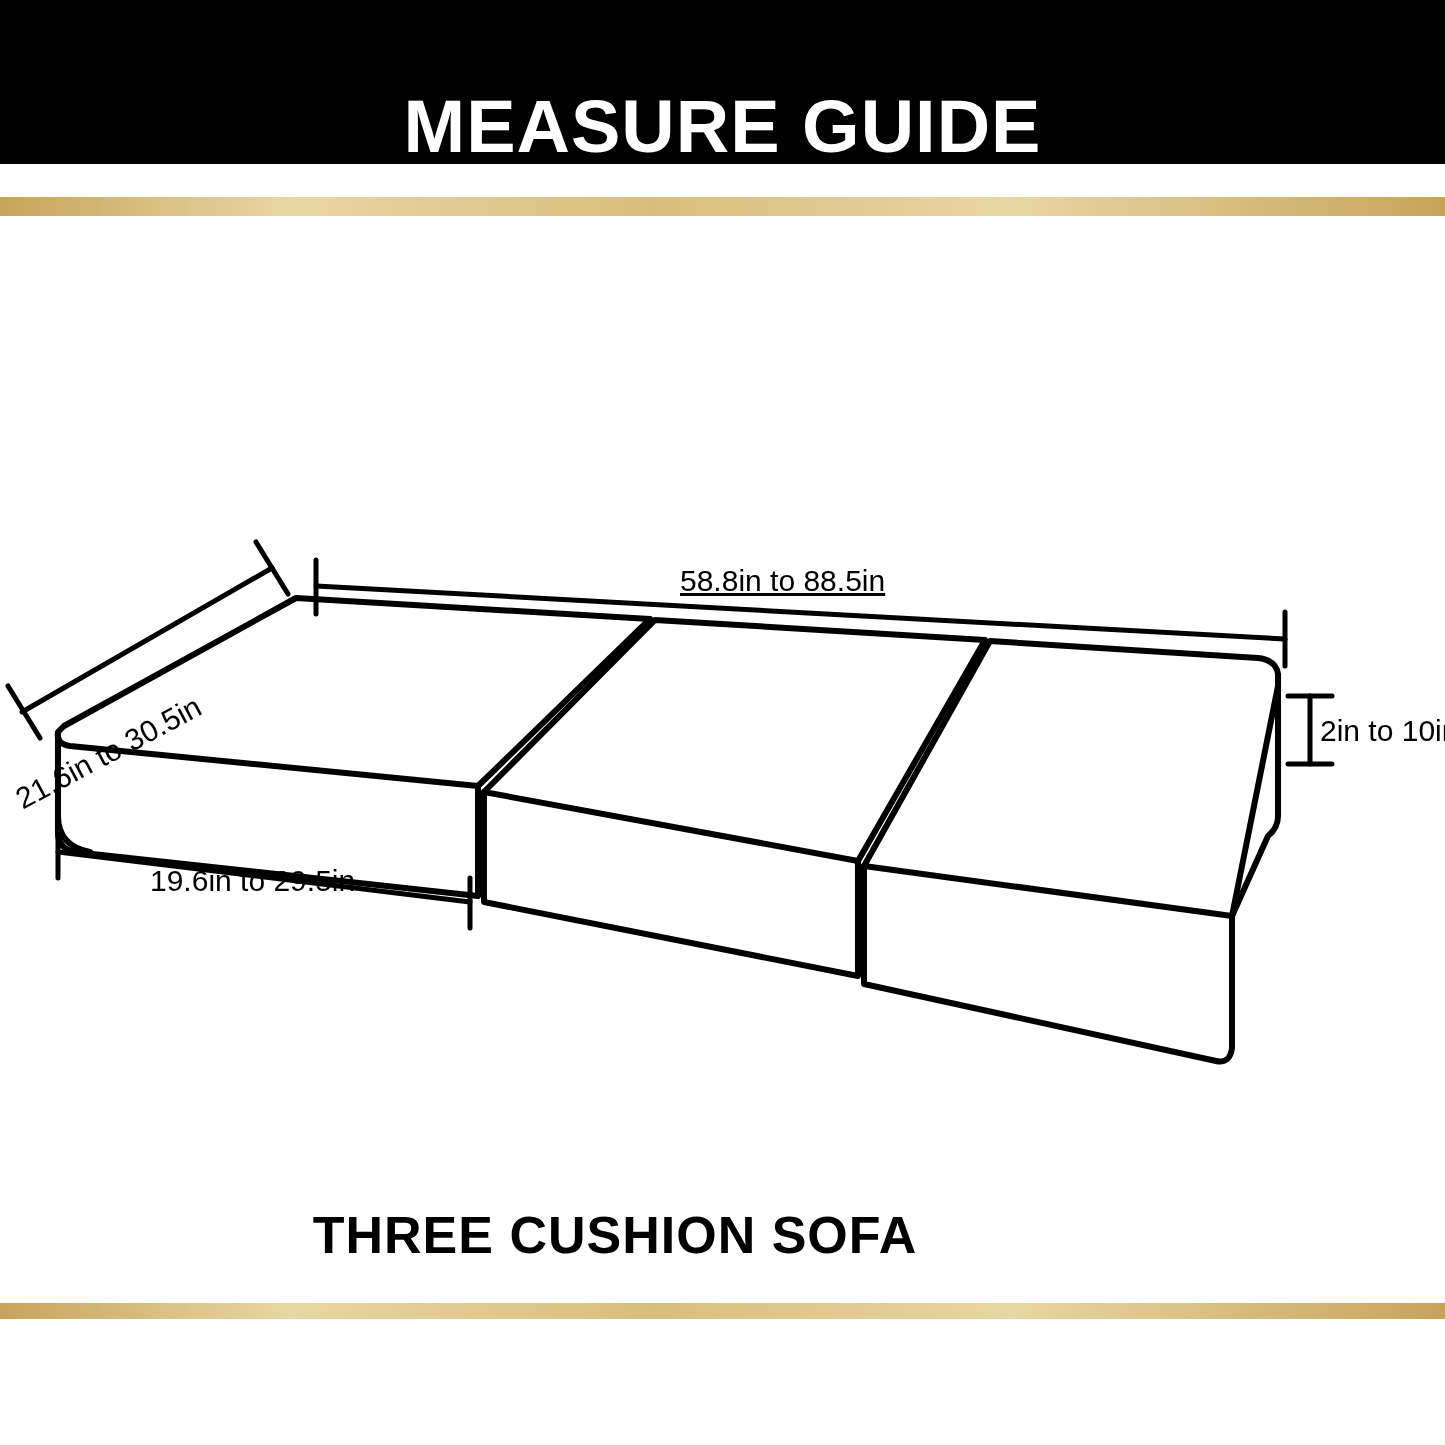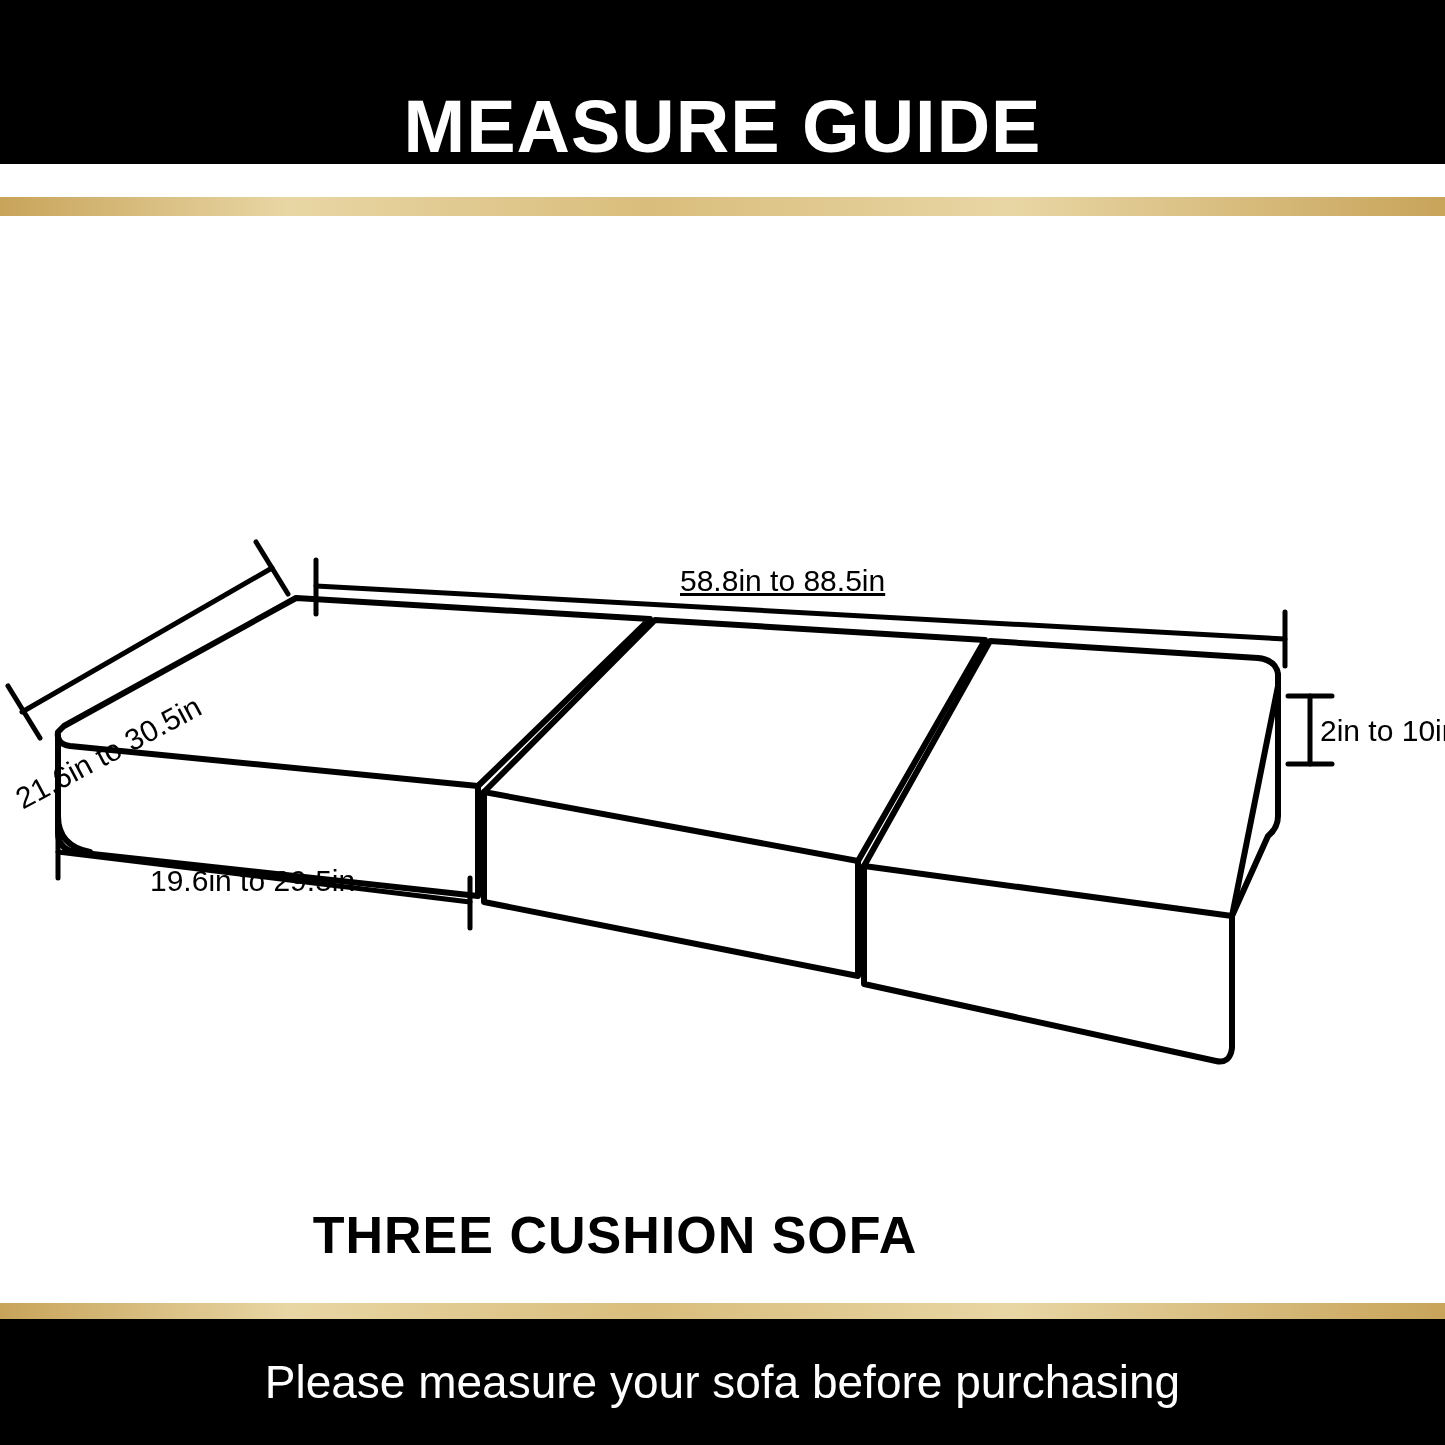--- a/index.html
+++ b/index.html
@@ -167,17 +167,14 @@
     <div class="dim-label" id="label-depth">21.6in to 30.5in</div>
     <div class="dim-label" id="label-width">58.8in to 88.5in</div>
     <div class="dim-label" id="label-height">2in to 10in</div>
     <div class="dim-label" id="label-cushion">19.6in to 29.5in</div>
   </div>
 
   <div class="caption">THREE CUSHION SOFA</div>
 
   <div class="gold-rule-bottom"></div>
 
-  <div class="footer-bar">
-    <div class="footer-text">Please measure your sofa before purchasing</div>
-  </div>
 
 </div>
 
 </body></html>

